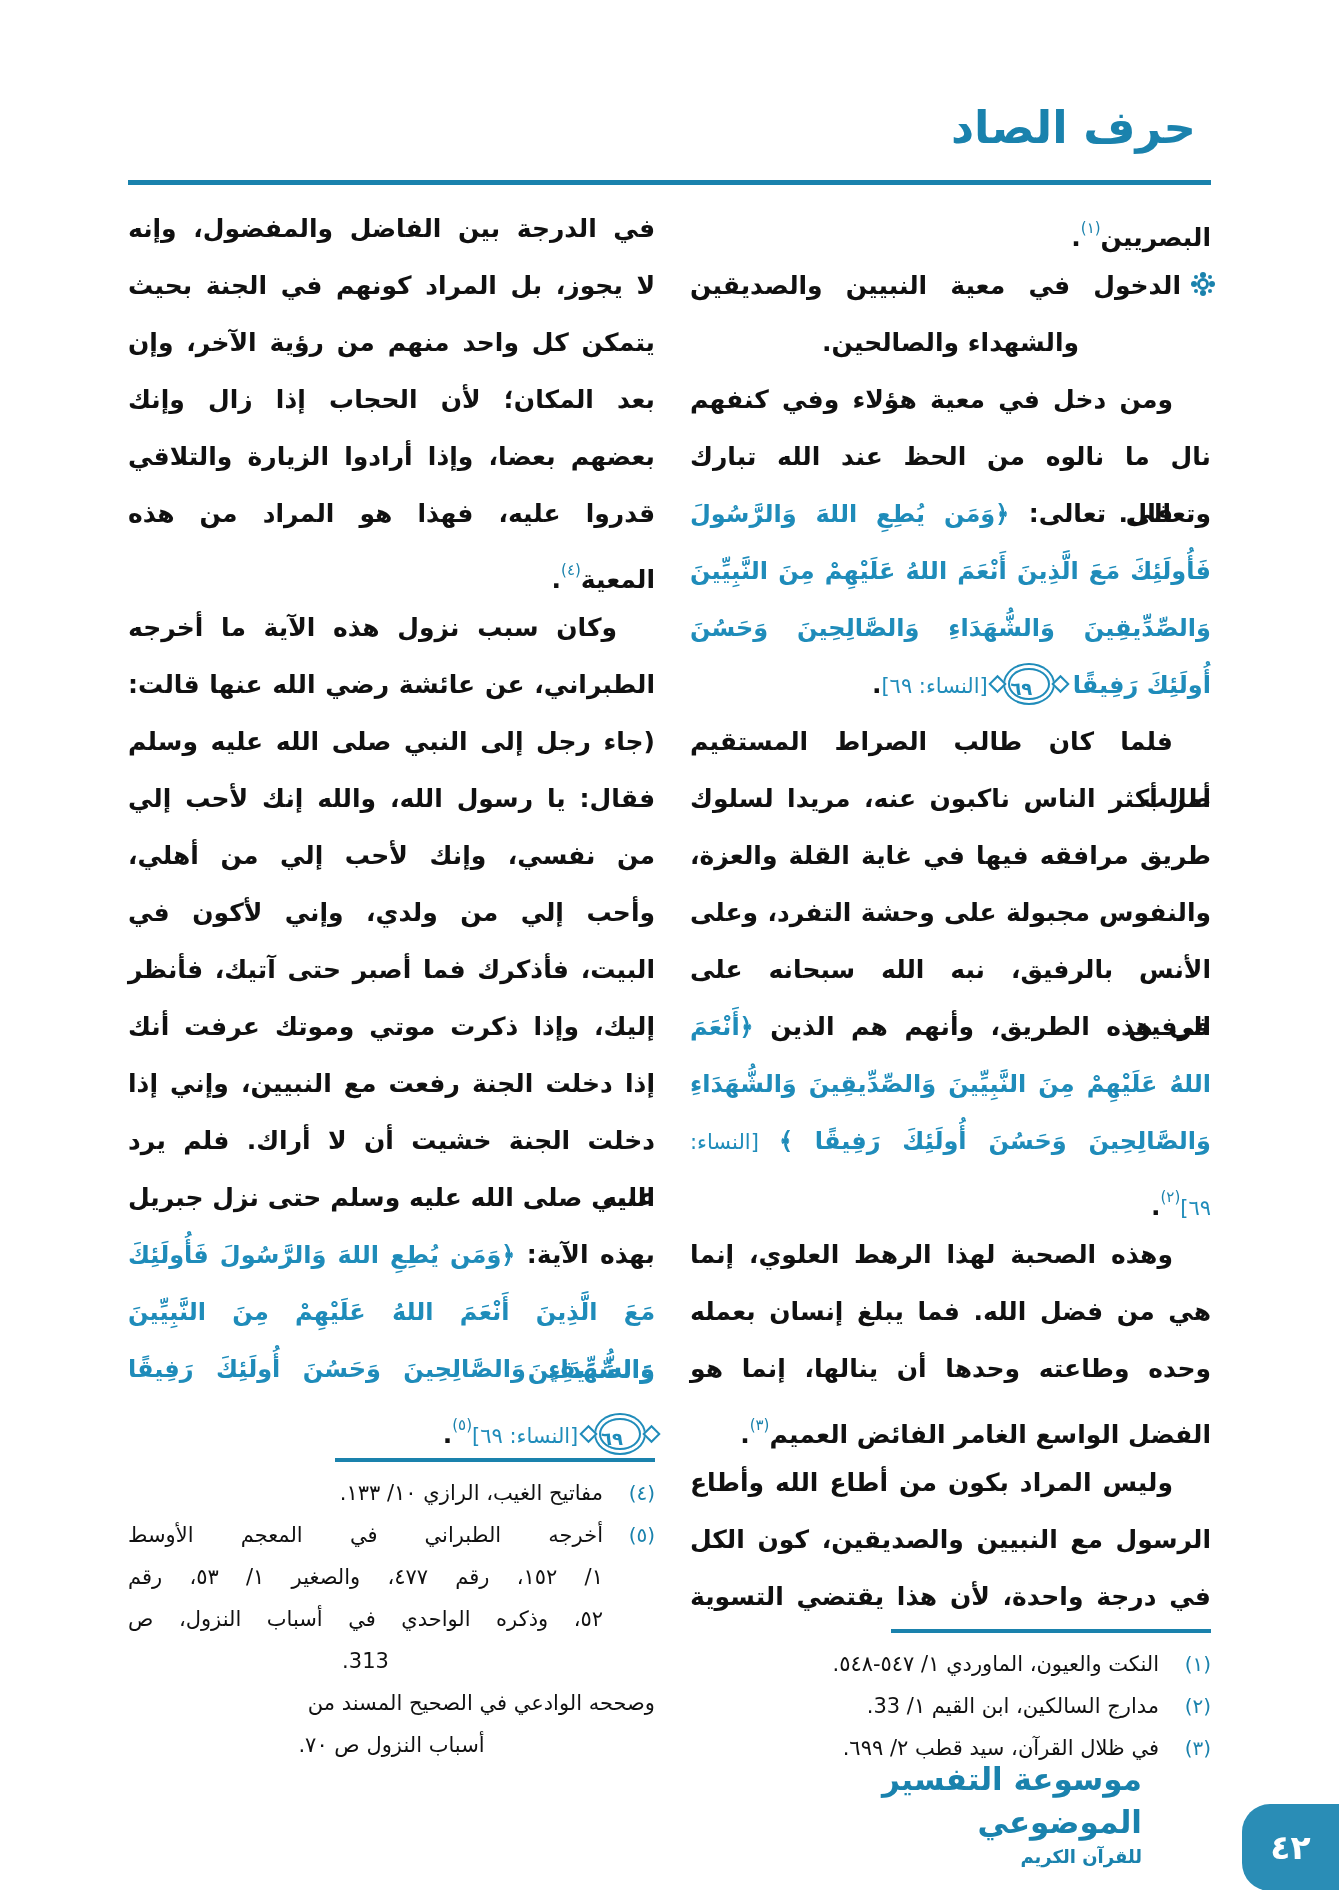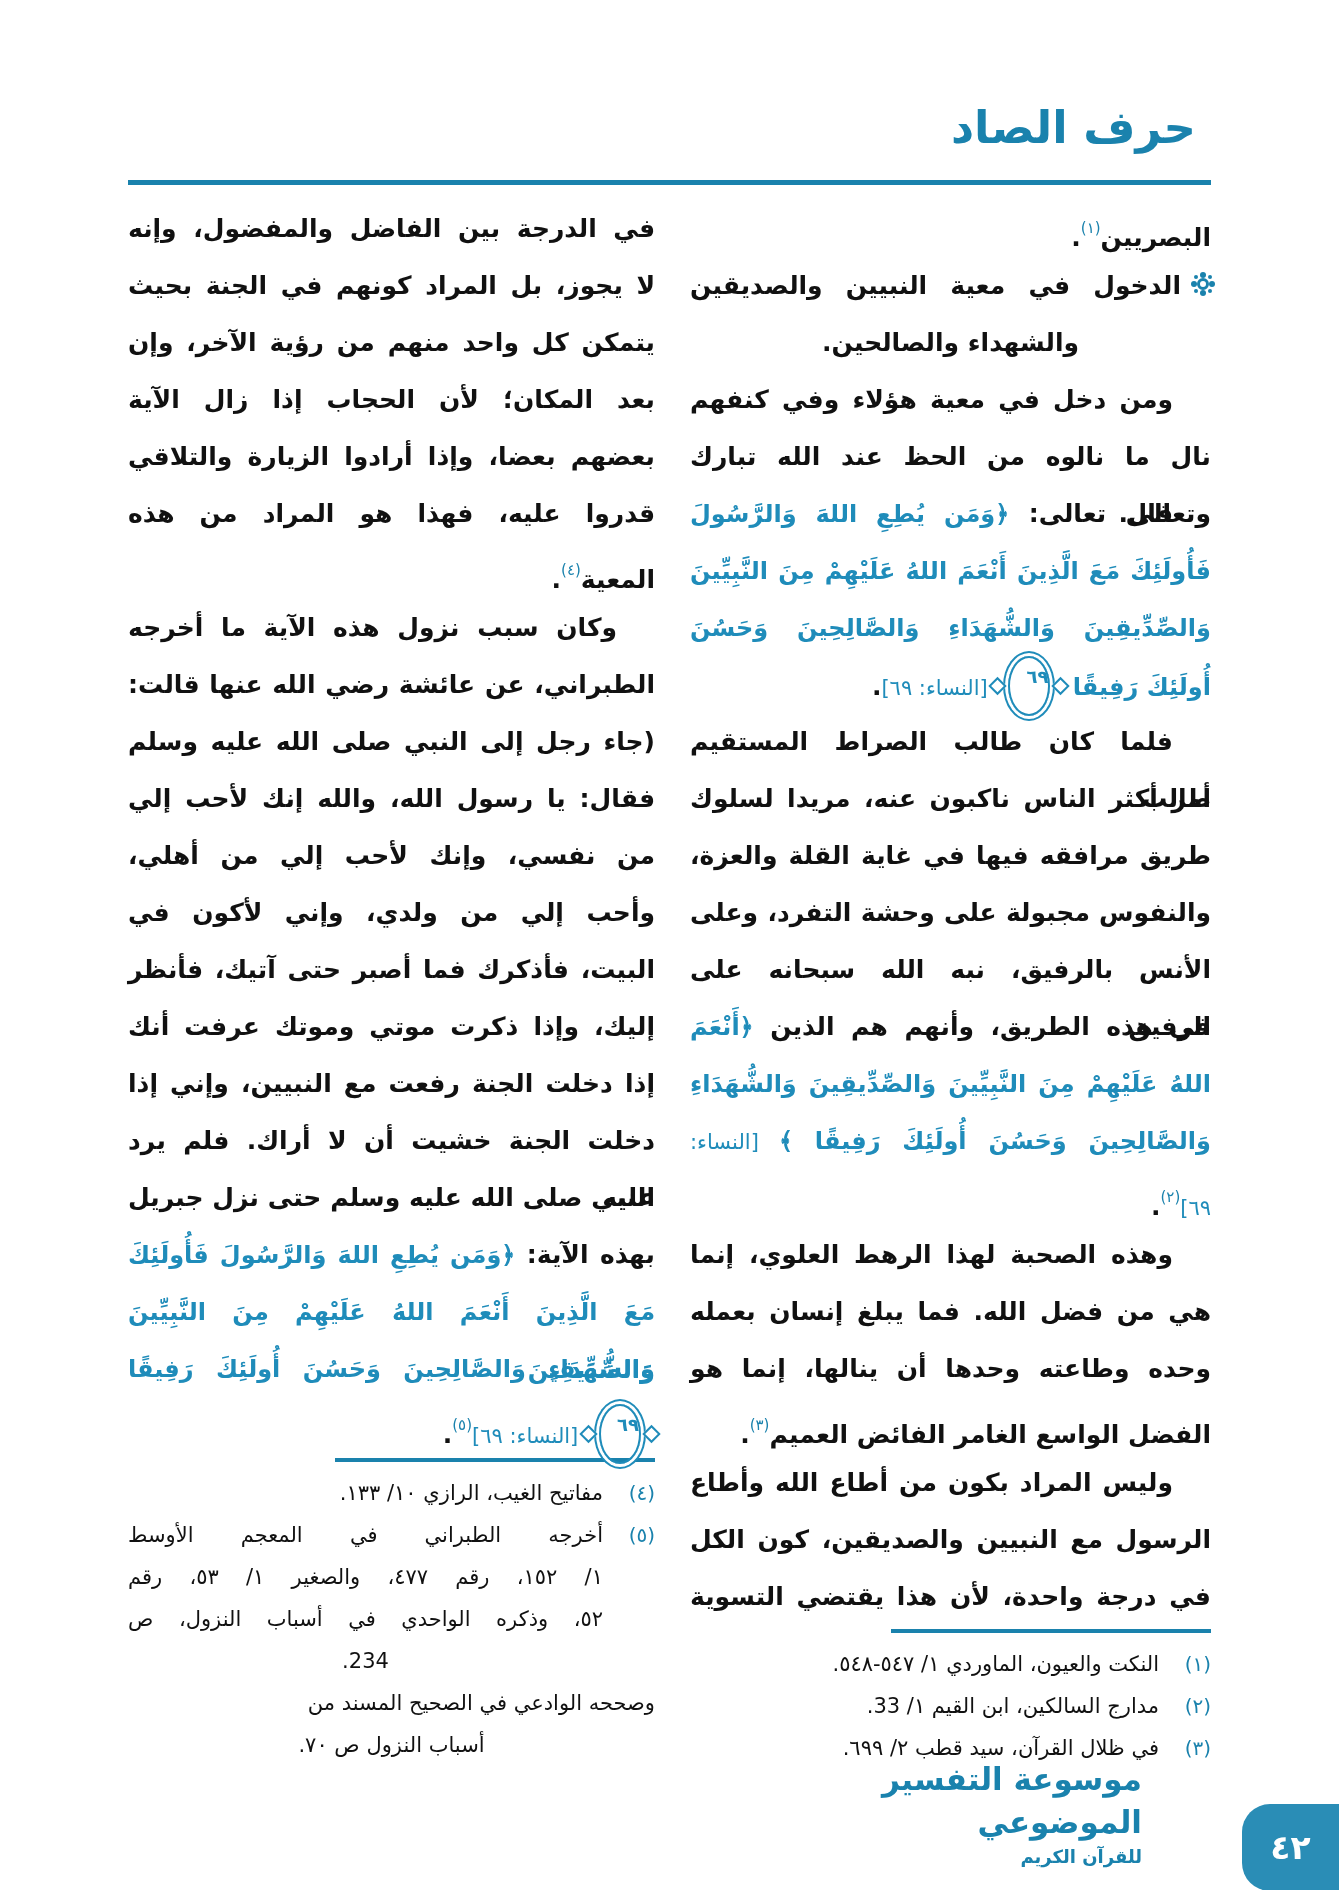--- a/index.html
+++ b/index.html
@@ -56,22 +56,22 @@
     border:3px solid var(--accent);vertical-align:middle;
     margin:0 2px 6px 16px;
     box-shadow:
       0 -9px 0 -3px var(--accent),0 9px 0 -3px var(--accent),
       9px 0 0 -3px var(--accent),-9px 0 0 -3px var(--accent),
       7px -7px 0 -4px var(--accent),-7px 7px 0 -4px var(--accent),
       7px 7px 0 -4px var(--accent),-7px -7px 0 -4px var(--accent);
   }
   
   .sg-orn{
-    position:relative;display:inline-block;width:42px;height:60px;
-    line-height:38px;text-align:right;vertical-align:middle;
+    position:relative;display:inline-block;width:42px;height:32px;
+    line-height:38px;text-align:left;vertical-align:middle;
     border:2px solid var(--quran);border-radius:50%;
     box-shadow:0 0 0 3px #fff,0 0 0 5px var(--quran);
     font-size:18px;font-weight:700;color:var(--quran);
     margin:0 14px 4px 14px;
   }
   .sg-orn::before,.sg-orn::after{
     content:"";position:absolute;top:50%;width:9px;height:9px;
     border:2px solid var(--quran);background:#fff;
     transform:translateY(-50%) rotate(45deg);
   }
@@ -161,21 +161,21 @@
           </div>
         </div>
       </div>
   </div>
 
   <div class="col col-left">
     <div class="col-text">
         <div class="ln j"><span class="sg-b">في الدرجة بين الفاضل والمفضول، وإنه</span></div>
         <div class="ln j"><span class="sg-b">لا يجوز، بل المراد كونهم في الجنة بحيث</span></div>
         <div class="ln j"><span class="sg-b">يتمكن كل واحد منهم من رؤية الآخر، وإن</span></div>
-        <div class="ln j"><span class="sg-b">بعد المكان؛ لأن الحجاب إذا زال الآية</span></div>
+        <div class="ln j"><span class="sg-b">بعد المكان؛ لأن الحجاب إذا زال وإنك</span></div>
         <div class="ln j"><span class="sg-b">بعضهم بعضا، وإذا أرادوا الزيارة والتلاقي</span></div>
         <div class="ln j"><span class="sg-b">قدروا عليه، فهذا هو المراد من هذه</span></div>
         <div class="ln r"><span class="sg-b">المعية</span><span class="sg-m">(٤)</span><span class="sg-b">.</span></div>
         <div class="ln j ind"><span class="sg-b">وكان سبب نزول هذه الآية ما أخرجه</span></div>
         <div class="ln j"><span class="sg-b">الطبراني، عن عائشة رضي الله عنها قالت:</span></div>
         <div class="ln j"><span class="sg-b">(جاء رجل إلى النبي صلى الله عليه وسلم</span></div>
         <div class="ln j"><span class="sg-b">فقال: يا رسول الله، والله إنك لأحب إلي</span></div>
         <div class="ln j"><span class="sg-b">من نفسي، وإنك لأحب إلي من أهلي،</span></div>
         <div class="ln j"><span class="sg-b">وأحب إلي من ولدي، وإني لأكون في</span></div>
         <div class="ln j"><span class="sg-b">البيت، فأذكرك فما أصبر حتى آتيك، فأنظر</span></div>
@@ -195,21 +195,21 @@
           <div class="fn-text">
             <div class="ln r ln-f"><span class="sg-fn">مفاتيح الغيب، الرازي ١٠/ ١٣٣.</span></div>
           </div>
         </div>
         <div class="fn-row">
           <span class="fn-num">(٥)</span>
           <div class="fn-text">
             <div class="ln j ln-f"><span class="sg-fn">أخرجه الطبراني في المعجم الأوسط</span></div>
             <div class="ln j ln-f"><span class="sg-fn">١/ ١٥٢، رقم ٤٧٧، والصغير ١/ ٥٣، رقم</span></div>
             <div class="ln j ln-f"><span class="sg-fn">٥٢، وذكره الواحدي في أسباب النزول، ص</span></div>
-            <div class="ln c ln-f"><span class="sg-fn">234.</span></div>
+            <div class="ln c ln-f"><span class="sg-fn">313.</span></div>
           </div>
         </div>
         <div class="fn-row fn-cont">
           <div class="fn-text">
             <div class="ln r ln-f"><span class="sg-fn">وصححه الوادعي في الصحيح المسند من</span></div>
             <div class="ln c ln-f"><span class="sg-fn">أسباب النزول ص ٧٠.</span></div>
           </div>
         </div>
       </div>
   </div>

